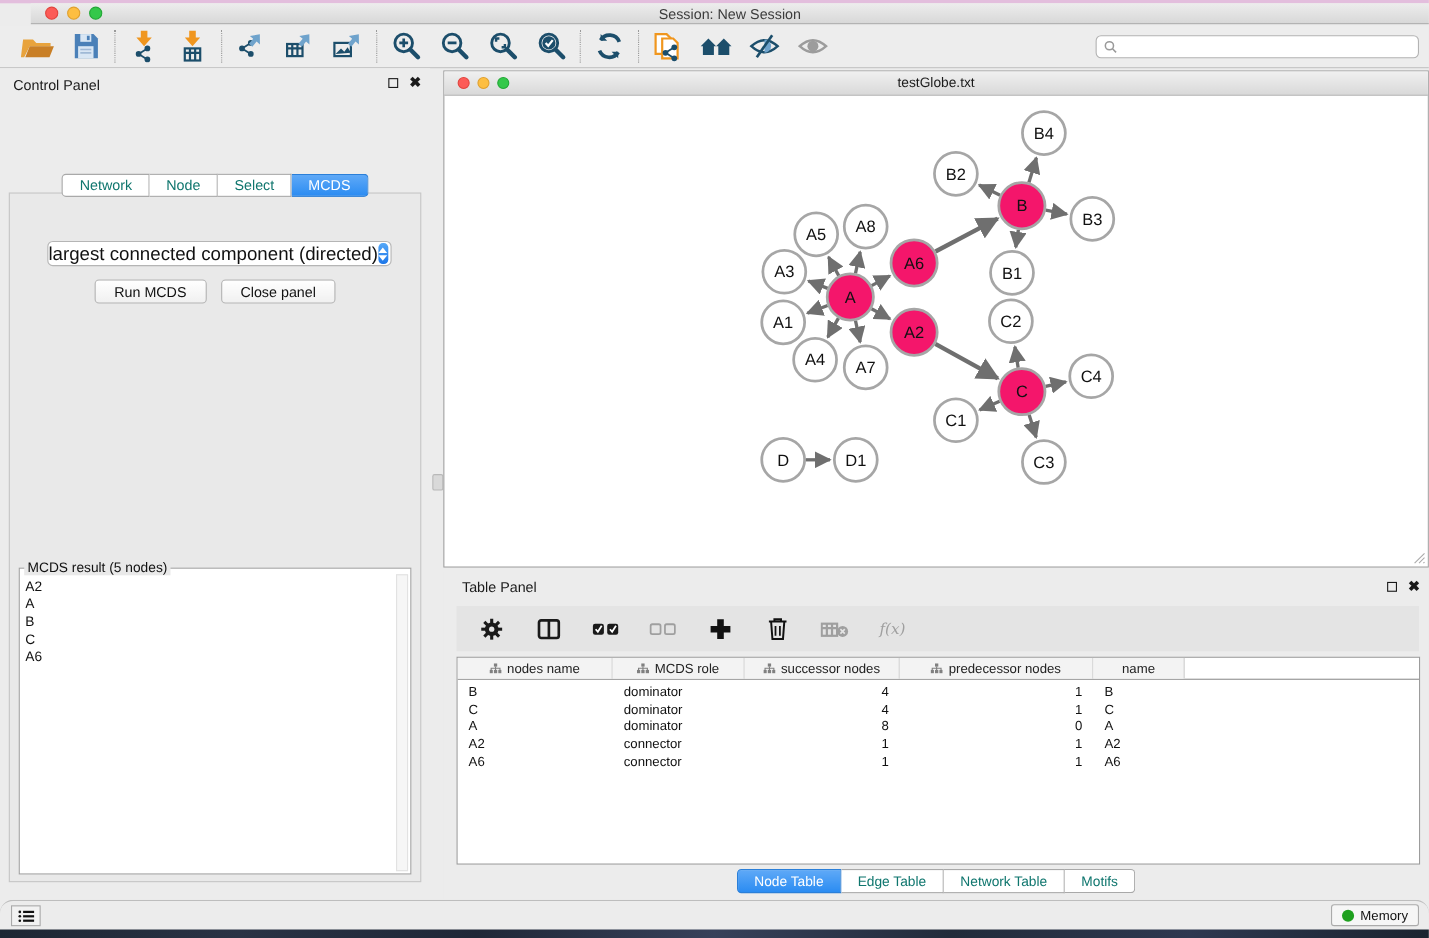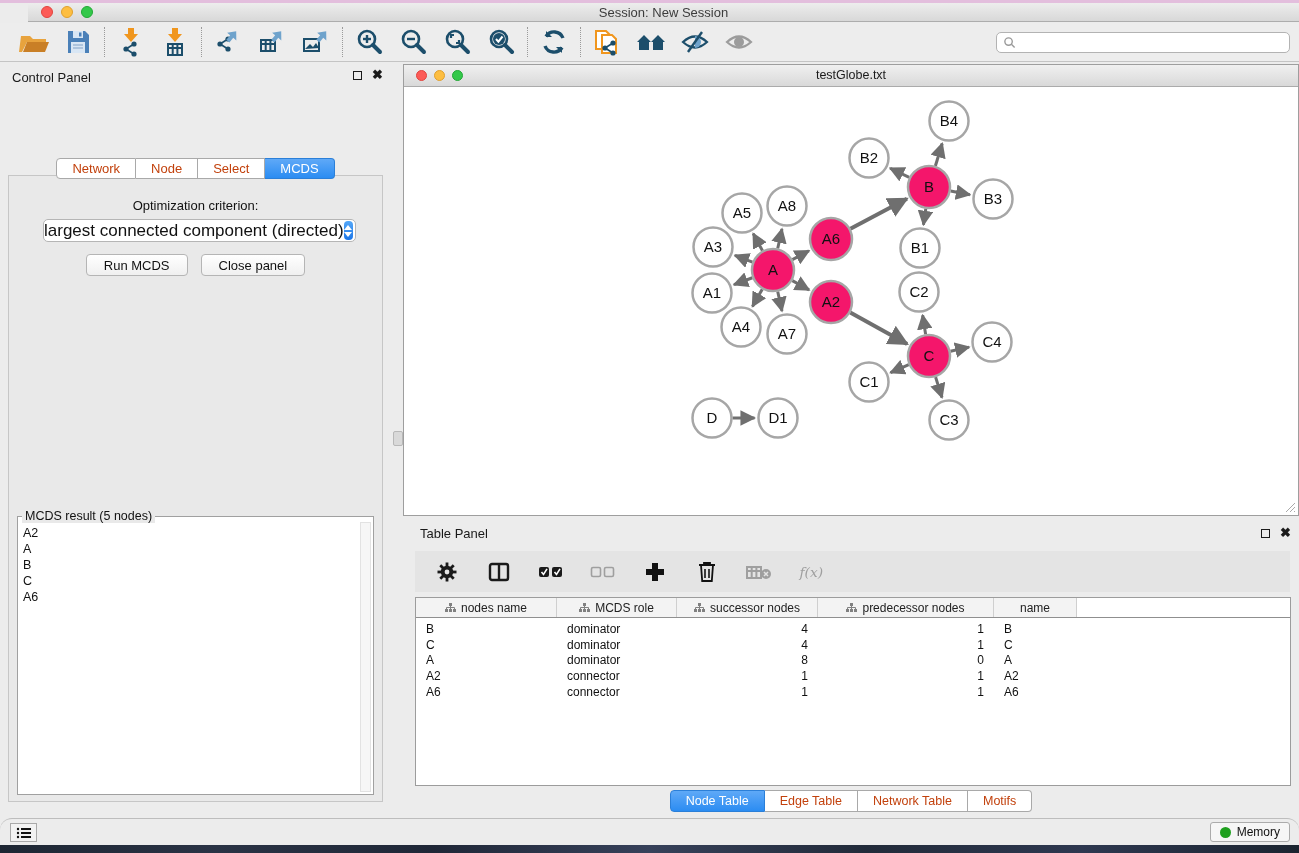--- a/index.html
+++ b/index.html
@@ -34,21 +34,21 @@
   
   .control-panel { position:absolute; left:0; top:62px; width:391px; height:756px; background:#ECECEC; }
   .cp-header { position:absolute; top:8px; left:12px; font-size:13px; color:#1A1A1A; }
   .panel-icons { position:absolute; top:8px; right:8px; display:flex; gap:10px; align-items:center; }
   .float-icon { width:9px; height:9px; border:1.5px solid #1A1A1A; display:inline-block; }
   .close-icon { font-size:13px; font-weight:bold; color:#1A1A1A; line-height:10px; }
   .cp-body { position:absolute; left:8px; right:8px; top:113px; bottom:16px;
              background:#E9E9E9; border:1px solid #C6C6C6; }
   .seg-tabs { position:absolute; top:96px; left:0; right:0; display:flex; justify-content:center; z-index:2; }
   .seg { height:21px; padding:0 15px; background:#FFF; border:1px solid #A9A9A9; border-left:none;
-         font-size:13px; color:#c2410c; display:flex; align-items:center; }
+         font-size:13px; color:#0f766e; display:flex; align-items:center; }
   .seg:first-child { border-left:1px solid #A9A9A9; border-radius:4px 0 0 4px; }
   .seg:last-child { border-radius:0 4px 4px 0; }
   .seg.active { background:linear-gradient(#5FA9F7,#2B8CF2); border-color:#2B7FD8; color:#FFF; }
   .opt-label { position:absolute; top:22px; left:0; right:0; text-align:center; font-size:13px; color:#111; }
   .dropdown { position:absolute; top:43px; left:34px; width:313px; height:23px; background:#FFF;
               border:1px solid #B5B5B5; border-radius:5px; display:flex; align-items:center; }
   .dropdown .dd-text { flex:1; font-size:17px; color:#111; padding-left:0; white-space:nowrap; }
   .dd-stepper { width:19px; height:19px; margin-right:2px; border-radius:4px;
                 background:linear-gradient(#55A8F8,#1C76E8); display:flex; flex-direction:column;
                 align-items:center; justify-content:center; gap:2px; }
@@ -304,21 +304,20 @@
       <span class="float-icon"></span>
       <span class="close-icon">✖</span>
     </div>
     <div class="seg-tabs" id="cp-tabs">
         <div class="seg">Network</div>
         <div class="seg">Node</div>
         <div class="seg">Select</div>
         <div class="seg active">MCDS</div>
       </div>
     <div class="cp-body">
-      <div class="opt-label">Optimization criterion:</div>
       <div class="dropdown">
         <span class="dd-text">largest connected component (directed)</span>
         <span class="dd-stepper">
           <span class="up"></span>
             <span class="down"></span>
         </span>
       </div>
       <div class="cp-buttons">
         <button class="mac-btn">Run MCDS</button>
         <button class="mac-btn">Close panel</button>

